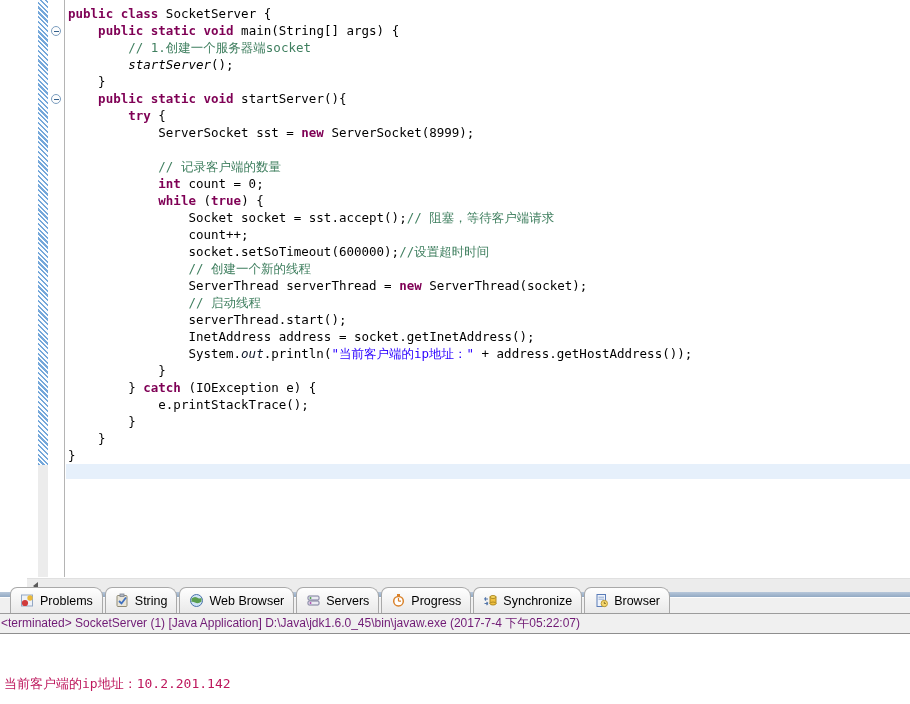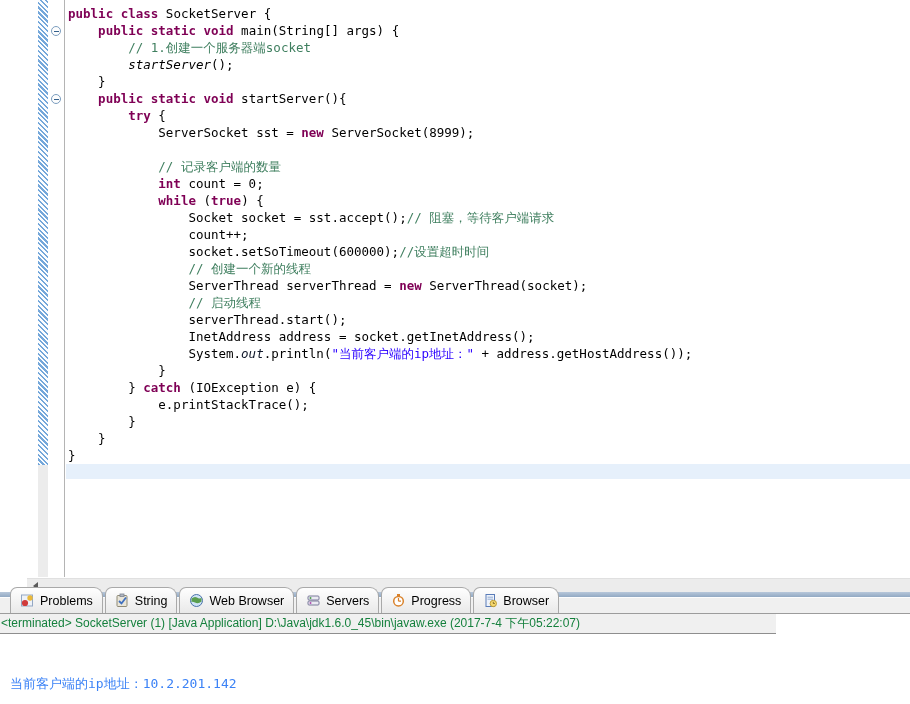--- a/index.html
+++ b/index.html
@@ -80,28 +80,28 @@
     background:#fff; height:27px; margin-bottom:-1px; z-index:2;
     border-radius:7px 20px 0 0; padding-right:20px; margin-right:16px;
   }
   .tab .ticon { width:15px; height:15px; flex:0 0 auto; }
   .tab-close {
     font-size:11px; font-weight:bold; color:#8a8a8a; margin-left:7px; cursor:pointer;
   }
 
   
   .console-header {
-    width:776px; height:20px; background:#f0f0f0; border-bottom:1px solid #8e8e8e;
-    font-size:12px; line-height:19px; color:#15803d; padding-left:1px;
+    width:910px; height:20px; background:#f0f0f0; border-bottom:1px solid #8e8e8e;
+    font-size:12px; line-height:19px; color:#701a75; padding-left:1px;
     white-space:nowrap; overflow:hidden;
   }
   .console-body {
-    width:910px; height:58px; background:#fff; padding:2px 0 0 10px;
+    width:910px; height:58px; background:#fff; padding:2px 0 0 4px;
     font-family:"DejaVu Sans Mono","Liberation Mono",monospace;
-    font-size:13px; line-height:19px; color:#3b82f6; white-space:pre;
+    font-size:13px; line-height:19px; color:#be185d; white-space:pre;
   }
 </style>
 </head>
 <body>
 
 <div class="editor">
   <div class="annotation-ruler">
     <div class="diff-bar"></div>
   </div>
   <div class="fold-gutter">
@@ -165,20 +165,30 @@
 
   <div class="tab">
     <svg class="ticon" viewBox="0 0 15 15">
       <rect x="6" y="1" width="3" height="2" fill="#d9822b"></rect>
       <circle cx="7.5" cy="8.2" r="4.8" fill="#fff" stroke="#d9822b" stroke-width="1.5"></circle>
       <path d="M7.5 8.2 L7.5 5 M7.5 8.2 L10 8.2" stroke="#d9822b" stroke-width="1.2" fill="none"></path>
     </svg>
     <span>Progress</span>
   </div>
 
+  <div class="tab">
+    <svg class="ticon" viewBox="0 0 15 15">
+      <path d="M1.5 6 L5 6 M1.5 6 L3 4.5 M1.5 6 L3 7.5" stroke="#5577aa" stroke-width="1.1" fill="none"></path>
+      <path d="M5 10.5 L1.5 10.5 M5 10.5 L3.5 9 M5 10.5 L3.5 12" stroke="#5577aa" stroke-width="1.1" fill="none"></path>
+      <rect x="7" y="4" width="6" height="6.5" fill="#f0c040" stroke="#a8831c" stroke-width="0.9"></rect>
+      <ellipse cx="10" cy="4" rx="3" ry="1.5" fill="#f6d560" stroke="#a8831c" stroke-width="0.9"></ellipse>
+      <ellipse cx="10" cy="10.5" rx="3" ry="1.5" fill="#f0c040" stroke="#a8831c" stroke-width="0.9"></ellipse>
+    </svg>
+    <span>Synchronize</span>
+  </div>
 
   <div class="tab">
     <svg class="ticon" viewBox="0 0 15 15">
       <rect x="3" y="1.5" width="8.5" height="12" fill="#eef3fb" stroke="#5a7cb8" stroke-width="1"></rect>
       <line x1="4.5" y1="4.2" x2="10" y2="4.2" stroke="#8aa4cc" stroke-width="0.9"></line>
       <line x1="4.5" y1="6.2" x2="10" y2="6.2" stroke="#8aa4cc" stroke-width="0.9"></line>
       <circle cx="10.3" cy="10.5" r="3.2" fill="#f5d76e" stroke="#b8962e" stroke-width="0.9"></circle>
       <path d="M10.3 8.8 L10.3 10.5 L11.8 10.5" stroke="#7a6420" stroke-width="0.9" fill="none"></path>
     </svg>
     <span>Browser</span>

